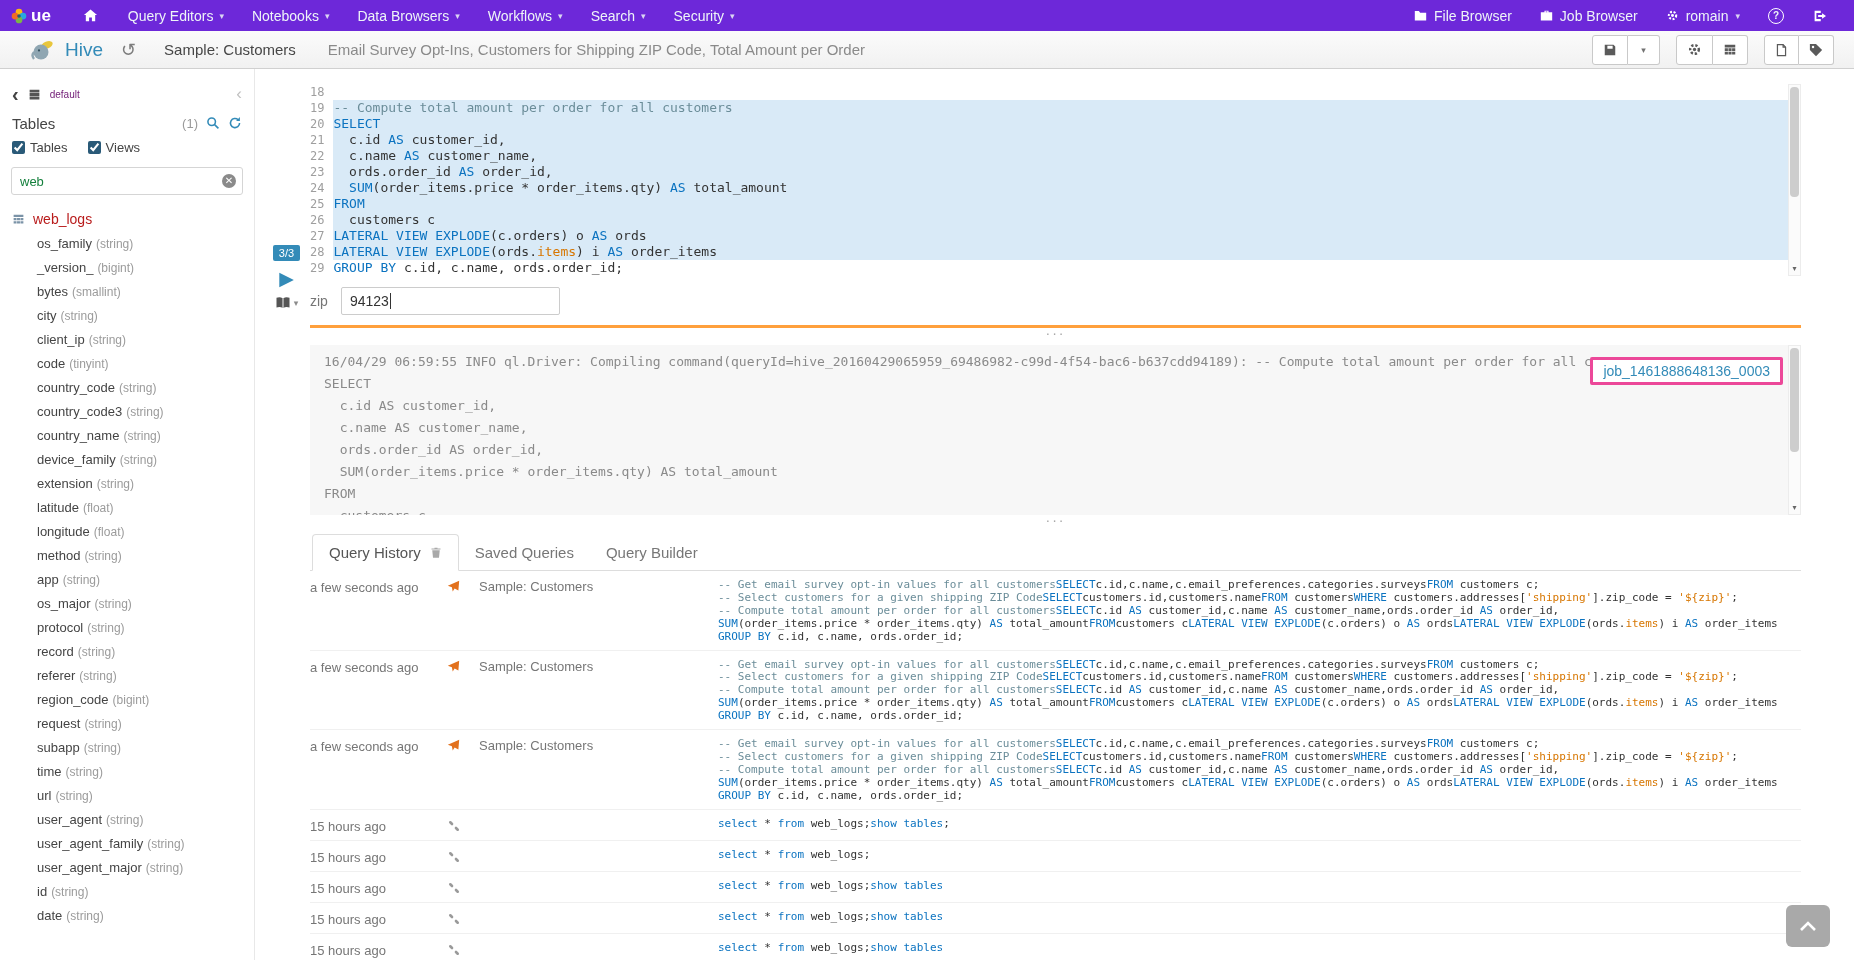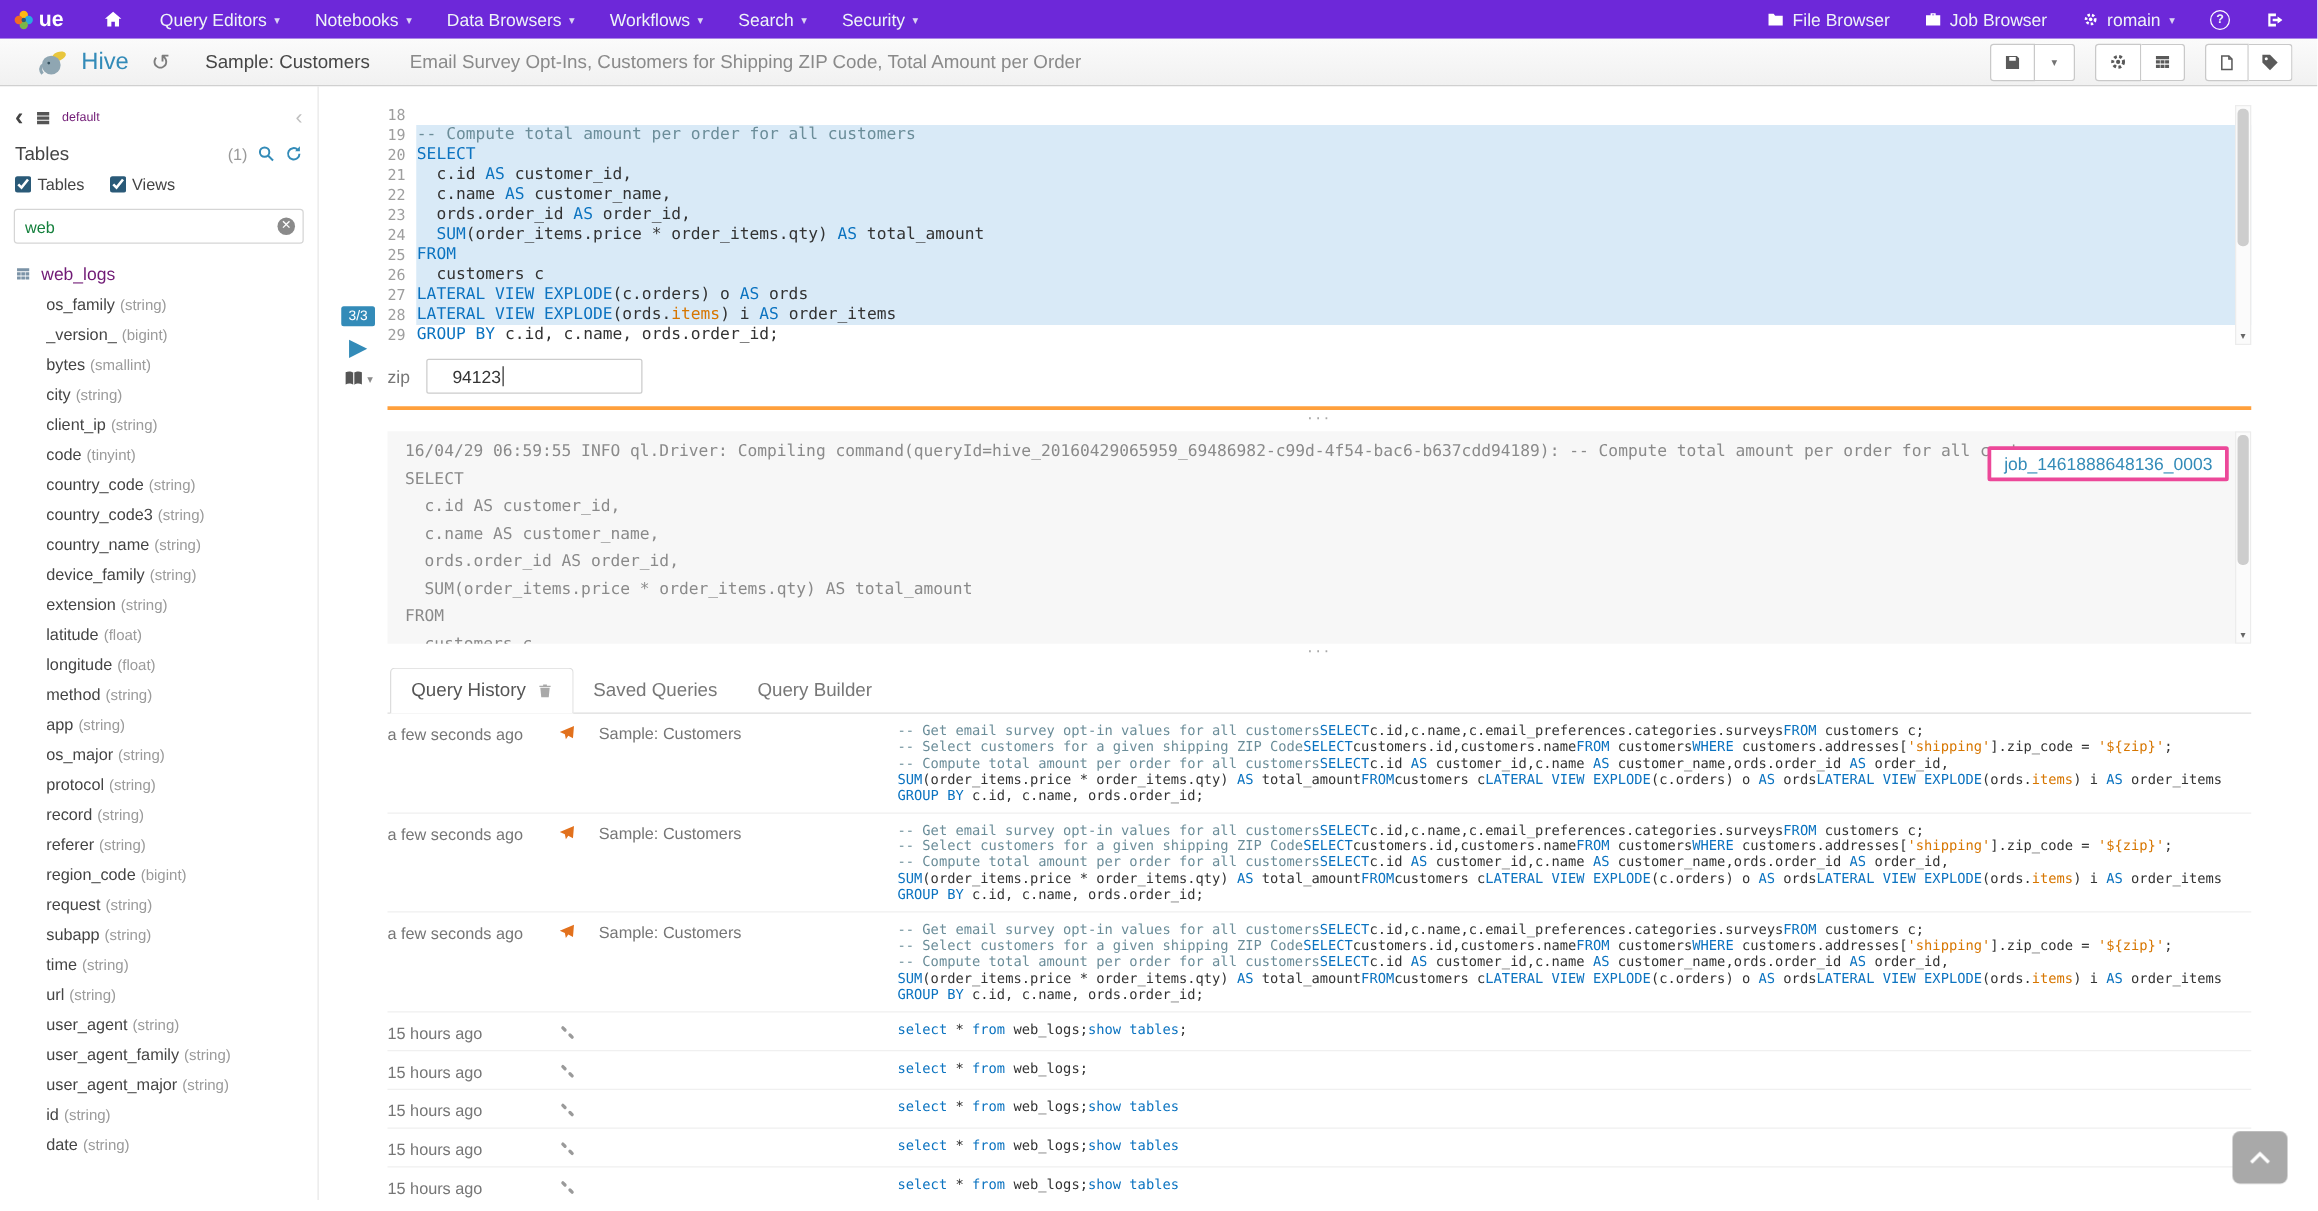--- a/index.html
+++ b/index.html
@@ -46,21 +46,21 @@
   .tables-head { display:flex; align-items:center; gap:8px; padding:5px 12px 3px; height:26px; }
   .th-label { font-size:15px; color:#444; }
   .th-count { margin-left:auto; color:#9a9a9a; font-size:13px; }
   .th-ic { color:#338bb8; cursor:pointer; }
   .filters { display:flex; gap:20px; padding:4px 12px; font-size:13px; color:#444; align-items:center; height:24px; }
   .filters label { display:flex; gap:5px; align-items:center; cursor:pointer; }
   .filters input { accent-color:#2a5a78; }
   .assist-search { margin:8px 11px; position:relative; height:28px; }
   .assist-search input { width:100%; height:28px; border:1px solid #d5d5d5; border-radius:3px; padding:0 26px 0 8px; font-size:13px; color:#15803d; font-family:"Liberation Sans",sans-serif; }
   .clear-ic { position:absolute; right:7px; top:7px; width:14px; height:14px; background:#8a8a8a; color:#fff; font-size:10px; line-height:14px; text-align:center; border-radius:50%; cursor:pointer; }
-  .table-row { display:flex; gap:8px; padding:8px 12px 5px; align-items:center; font-size:14px; color:#701a75; cursor:pointer; }
+  .table-row { display:flex; gap:8px; padding:8px 12px 5px; align-items:center; font-size:14px; color:#b91c1c; cursor:pointer; }
   .tbl-ic { color:#7b93a7; }
   .columns { list-style:none; }
   .columns li { padding:3px 8px 3px 37px; line-height:17px; font-size:13px; color:#444; white-space:nowrap; cursor:pointer; }
   .col-type { color:#9b9b9b; font-size:12px; margin-left:4px; }
 
   
   .content { flex:1; position:relative; padding:15px 53px 0 55px; overflow:hidden; }
 
   .left-rail { position:absolute; left:9px; top:176px; width:45px; display:flex; flex-direction:column; align-items:center; gap:8px; }
   .stmt-badge { background:#338bb8; color:#fff; font-size:11px; padding:2px 6px; border-radius:2px; }
@@ -77,21 +77,21 @@
   .tk-c { color:#6b8d99; }
   .tk-s { color:#d77600; }
   .tk-d { color:#333; }
 
   .sb { position:absolute; top:0; right:0; width:13px; height:100%; background:#fbfbfb; border:1px solid #ececec; }
   .sb .thumb { position:absolute; top:2px; left:1px; width:9px; background:#cdcdcd; border-radius:4px; }
   .sb .sb-down { position:absolute; bottom:0; left:0; width:100%; text-align:center; font-size:8px; color:#666; line-height:12px; }
 
   .var-row { margin-top:10px; height:30px; display:flex; align-items:center; gap:13px; }
   .var-label { color:#767676; font-size:14px; }
-  .var-input { width:173px; height:28px; border:1px solid #ccc; border-radius:2px; padding:0 20px; font-size:14px; color:#333; background:#fff; display:flex; align-items:center; cursor:text; }
+  .var-input { width:219px; height:28px; border:1px solid #ccc; border-radius:2px; padding:0 8px; font-size:14px; color:#333; background:#fff; display:flex; align-items:center; cursor:text; }
   .fake-caret { display:inline-block; width:1px; height:16px; background:#333; margin-left:1px; }
 
   .progress { height:3px; background:#ffa03c; margin-top:9px; }
   .handle { height:13px; text-align:center; color:#a8a8a8; font-size:14px; letter-spacing:2px; line-height:11px; cursor:row-resize; }
 
   .log-panel { position:relative; height:170px; margin-top:4px; background:#f7f7f7; padding:6px 26px 0 14px; overflow:hidden; }
   .log-line { font-family:"DejaVu Sans Mono", monospace; font-size:13px; line-height:22px; color:#8a8a8a; white-space:pre; overflow:hidden; }
   .job-link { position:absolute; top:12px; right:18px; background:#fff; border:3px solid #ec4899; border-radius:2px; padding:3px 10px; color:#338bb8; font-size:14px; text-decoration:none; cursor:pointer; }
 
   .tabs { display:flex; border-bottom:1px solid #ddd; margin-top:6px; padding-left:2px; }

